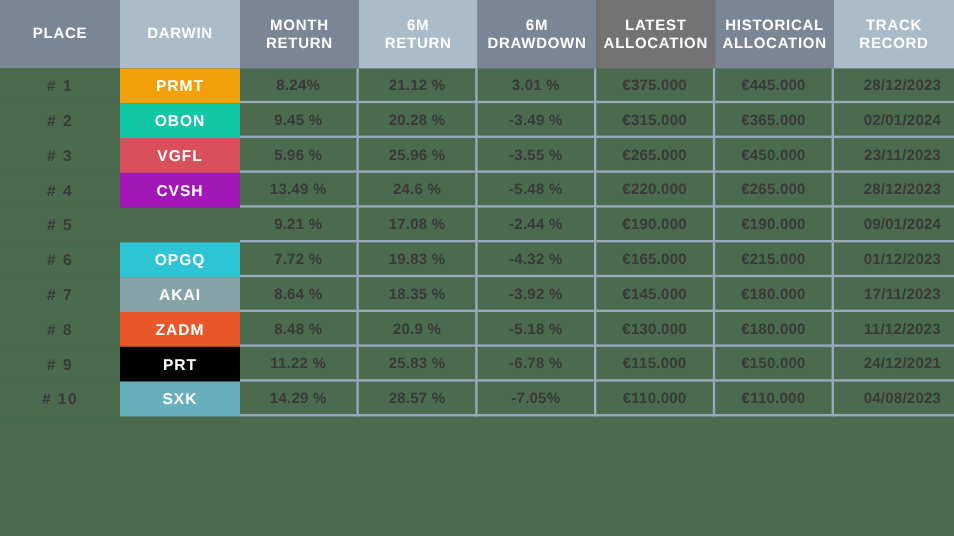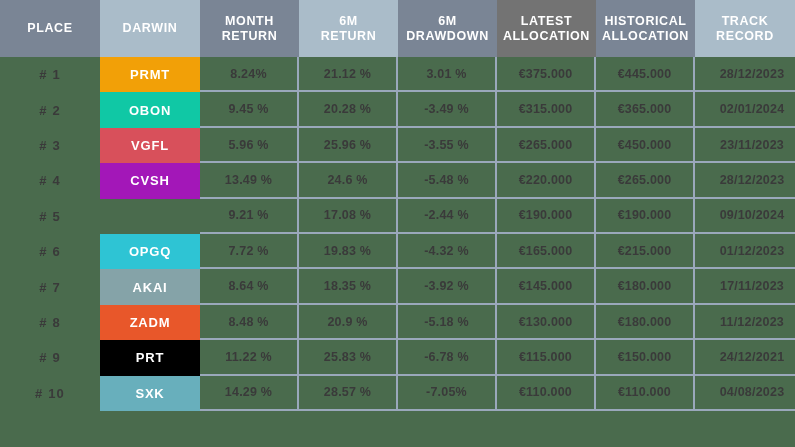--- a/index.html
+++ b/index.html
@@ -3,21 +3,21 @@
 <meta charset="utf-8">
 <style>
   * { margin:0; padding:0; box-sizing:border-box; }
   html, body {
     width:795px; height:447px;
     background:#4a6b4d;
     font-family:"Liberation Sans", sans-serif;
     overflow:hidden;
   }
   #leaderboard {
-    width:795px; height:411px;
+    width:795px; height:347px;
     display:flex;
     flex-direction:column;
     background:#4a6b4d;
   }
   .thead {
     display:flex;
     height:57px;
     flex:0 0 57px;
   }
   .th {
@@ -148,21 +148,21 @@
         <div class="td c7 col-last">28/12/2023</div>
       </div>
       <div class="tr">
         <div class="td c0 col-place"># 5</div>
         <div class="td c1 col-darwin" style="background: rgb(46, 196, 212); margin-top: 48px;">ZRXG</div>
         <div class="td c2">9.21 %</div>
         <div class="td c3">17.08 %</div>
         <div class="td c4">-2.44 %</div>
         <div class="td c5">€190.000</div>
         <div class="td c6">€190.000</div>
-        <div class="td c7 col-last">09/10/2024</div>
+        <div class="td c7 col-last">09/01/2024</div>
       </div>
       <div class="tr">
         <div class="td c0 col-place"># 6</div>
         <div class="td c1 col-darwin" style="background: rgb(46, 196, 212);">OPGQ</div>
         <div class="td c2">7.72 %</div>
         <div class="td c3">19.83 %</div>
         <div class="td c4">-4.32 %</div>
         <div class="td c5">€165.000</div>
         <div class="td c6">€215.000</div>
         <div class="td c7 col-last">01/12/2023</div>

